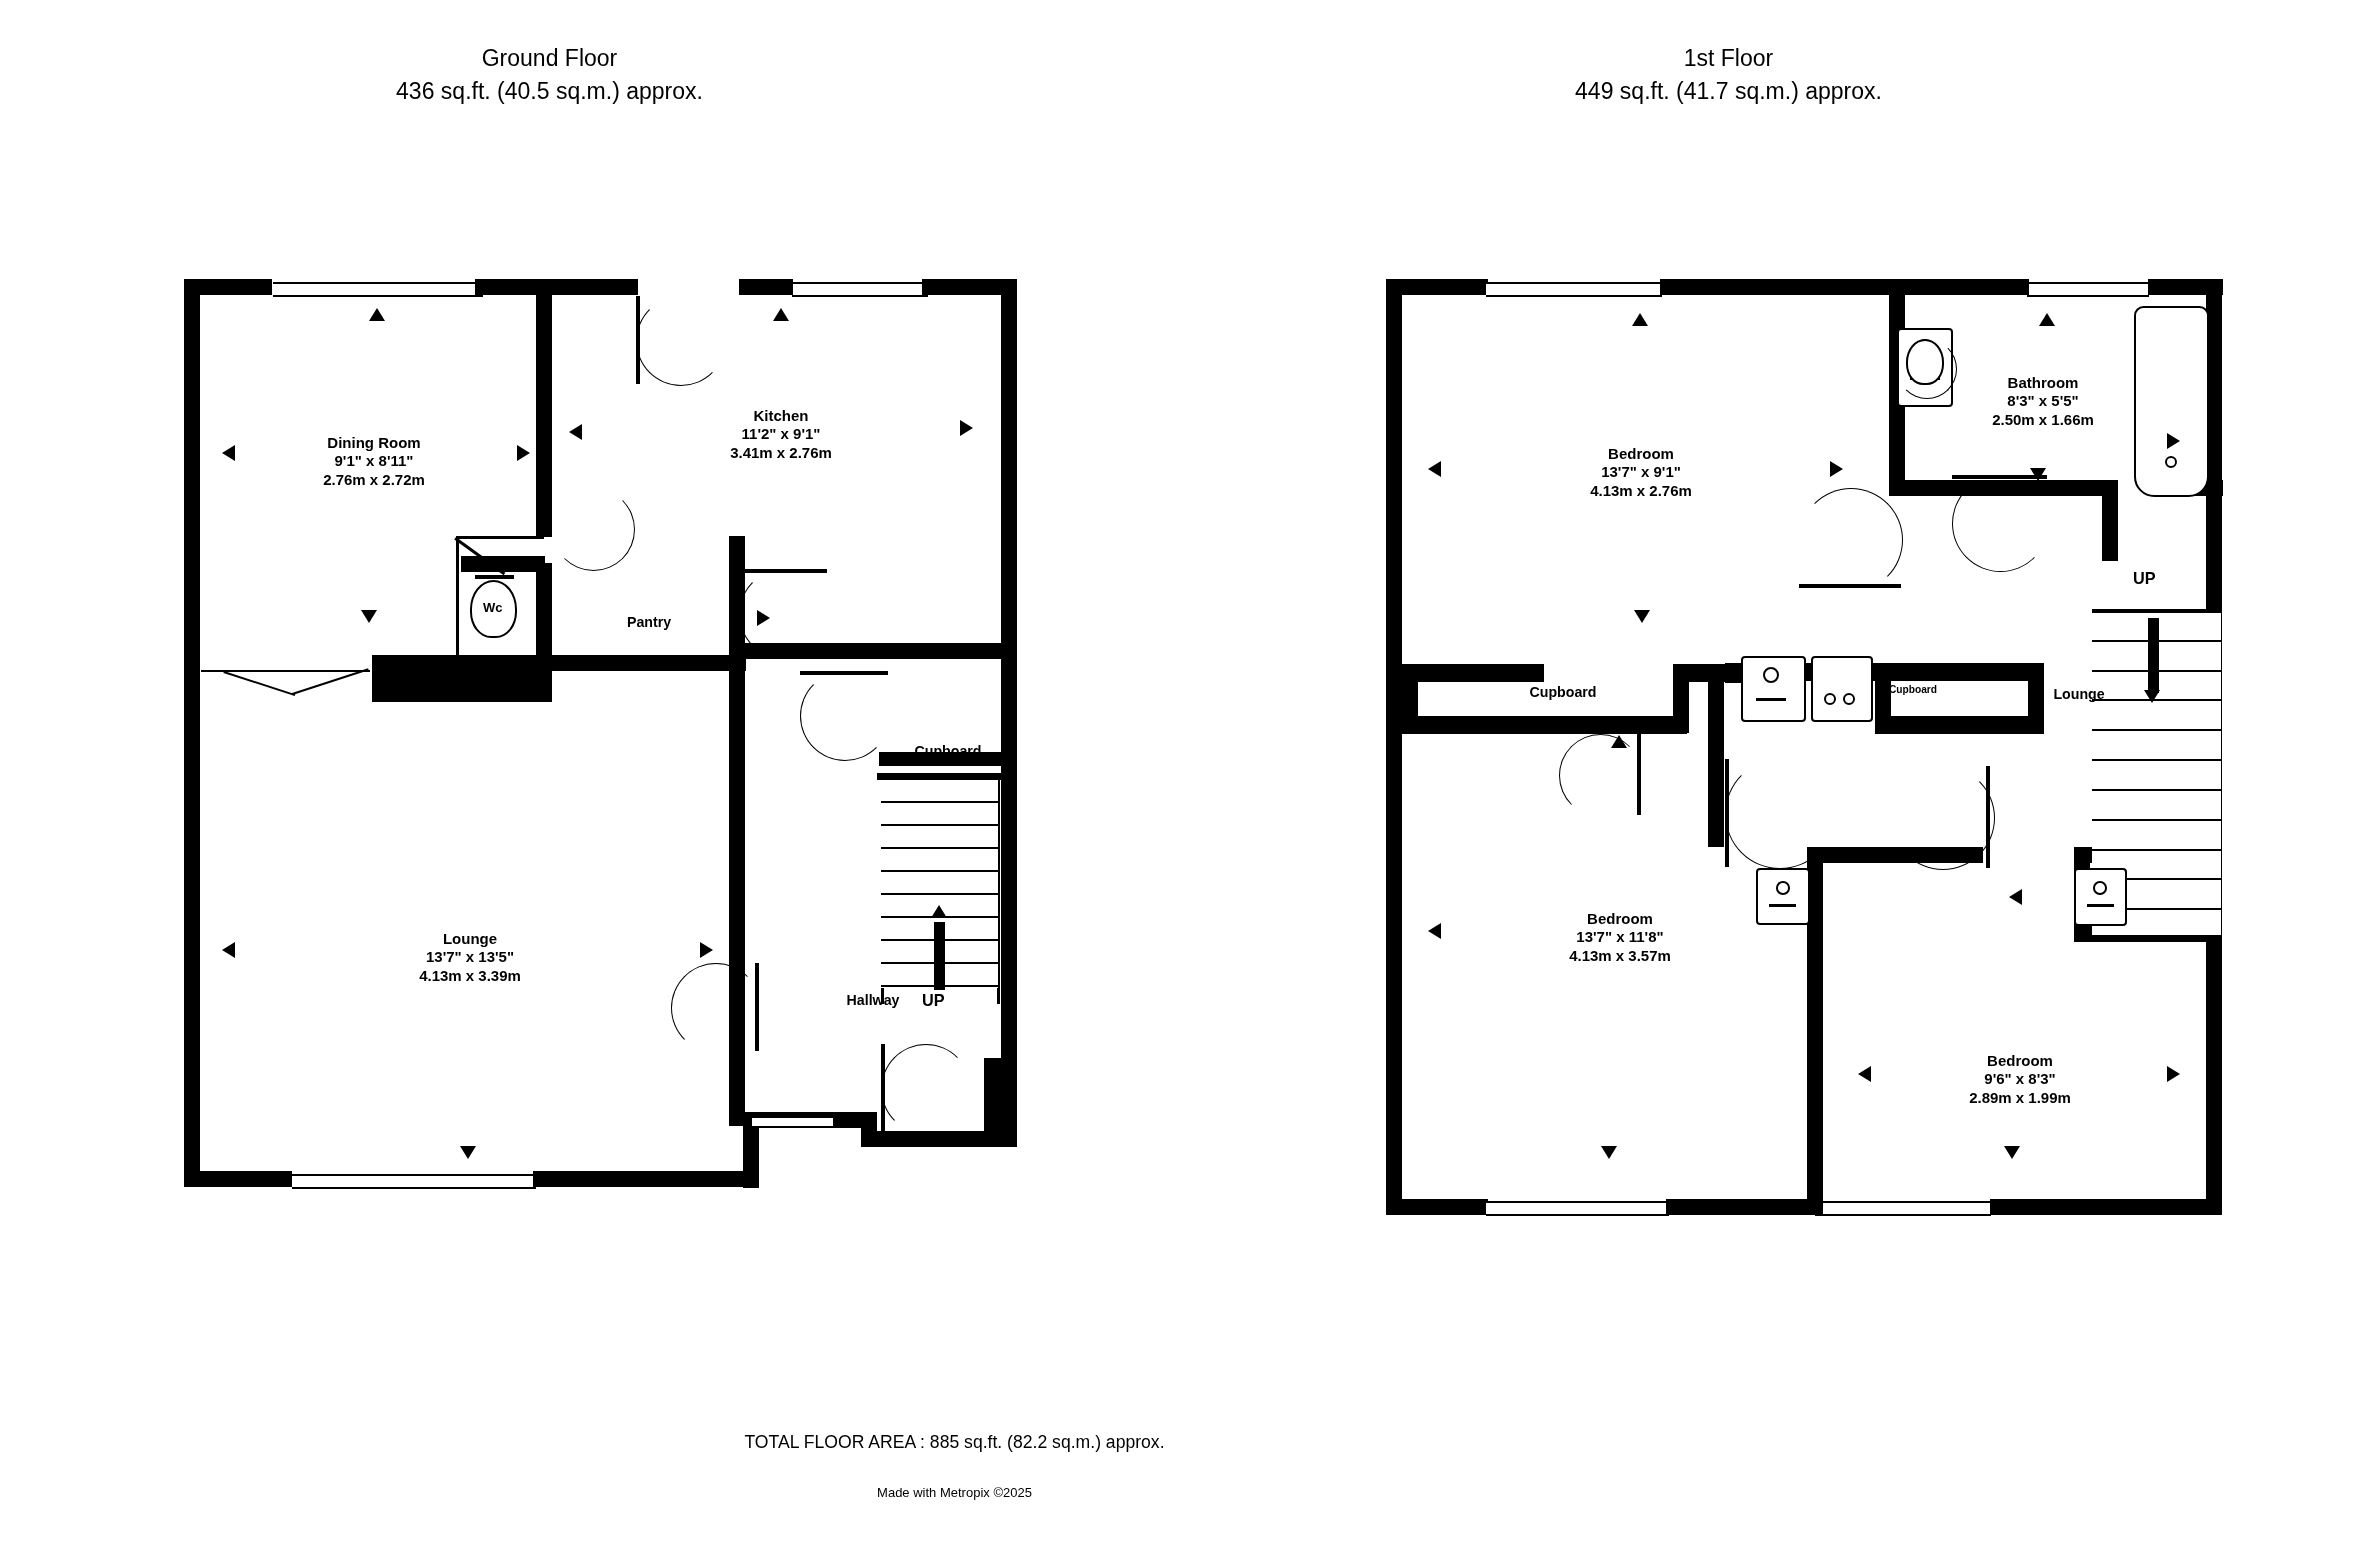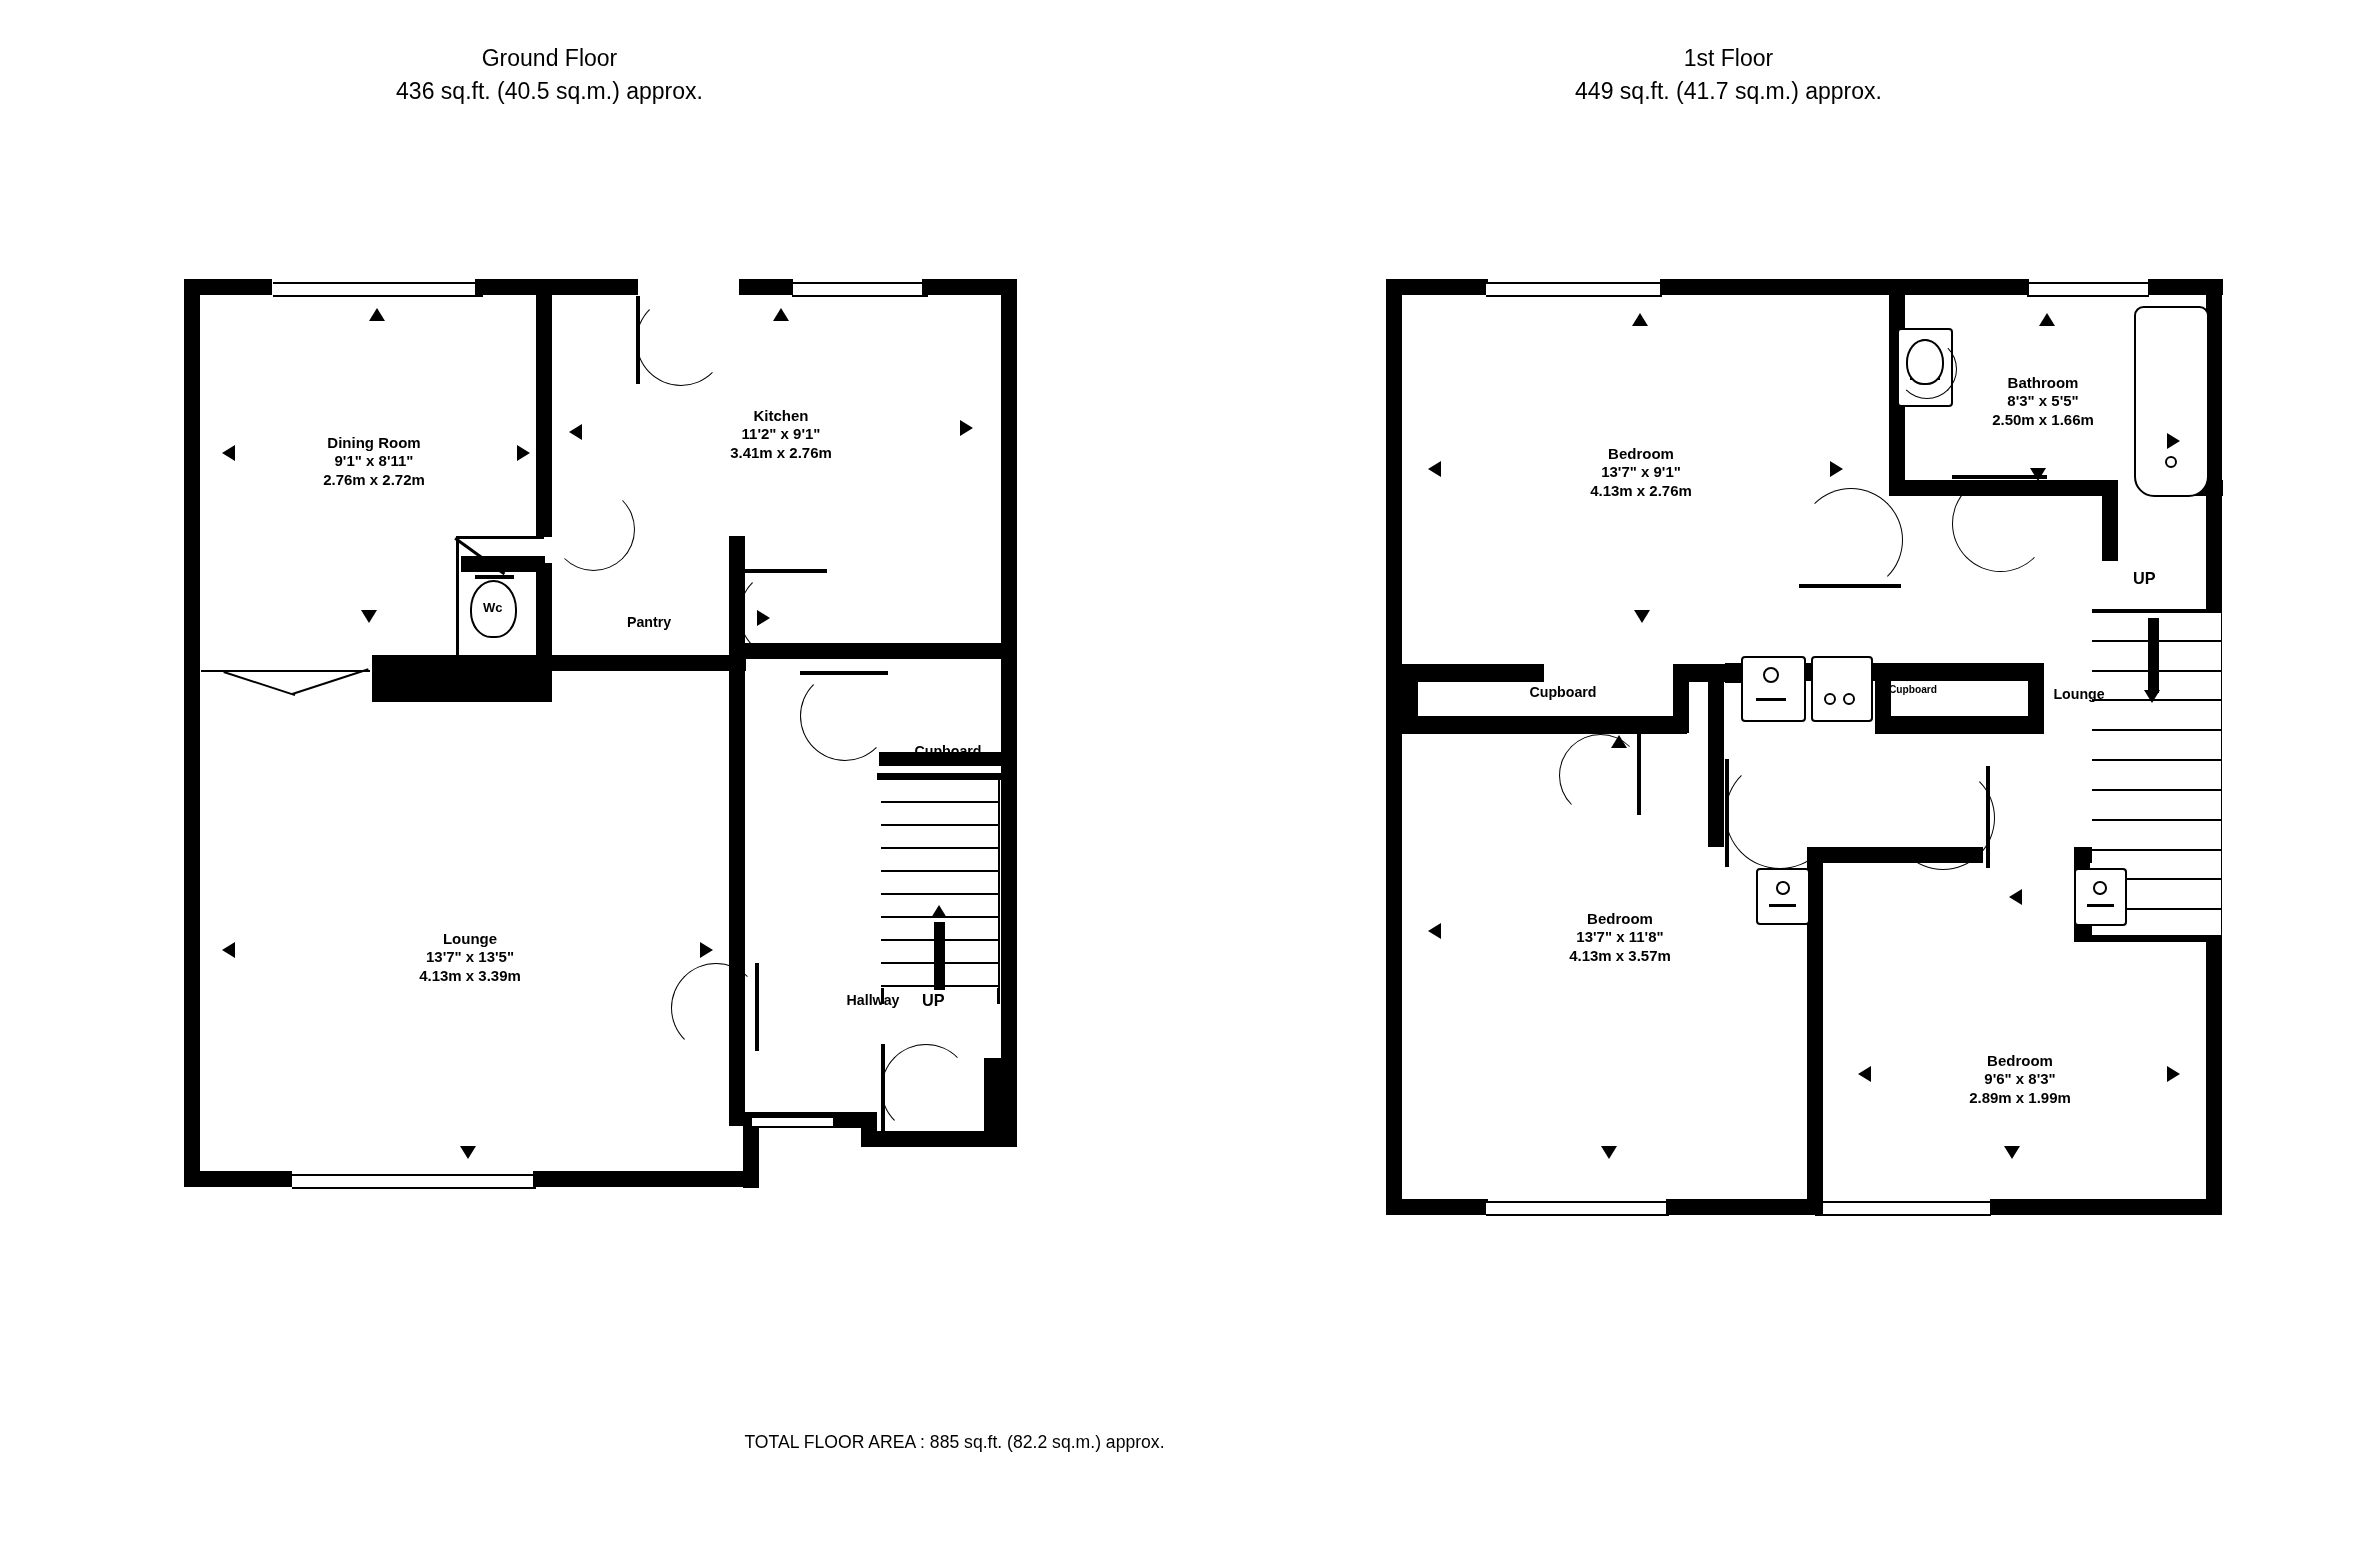--- a/index.html
+++ b/index.html
@@ -457,15 +457,16 @@
 
     <div class="swing q-bl" style="left:1725px; top:759px; width:108px; height:108px;"></div>
     <div class="doorleaf" style="left:1725px; top:759px; width:4.1px; height:108px;"></div>
 
     <div class="swing q-br" style="left:1891px; top:766px; width:102px; height:102px;"></div>
     <div class="doorleaf" style="left:1986px; top:766px; width:4.1px; height:102px;"></div>
 
   </div>
 
   <div class="footer-main">TOTAL FLOOR AREA : 885 sq.ft. (82.2 sq.m.) approx.</div>
+  <div class="footer-sub2">Made with Metropix ©2025</div>
 
 </div>
 
 
 </body></html>

